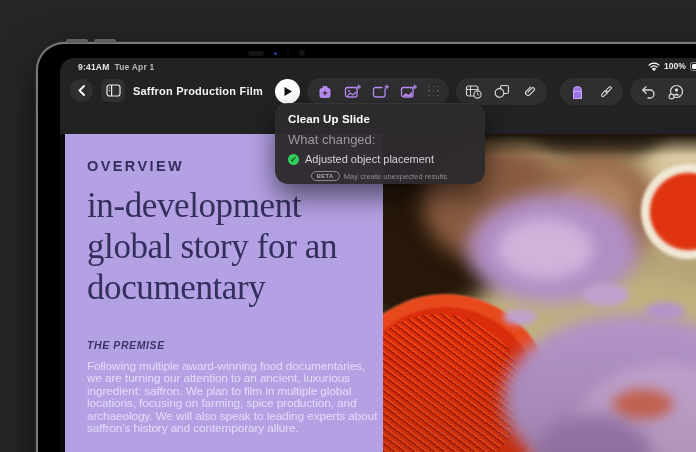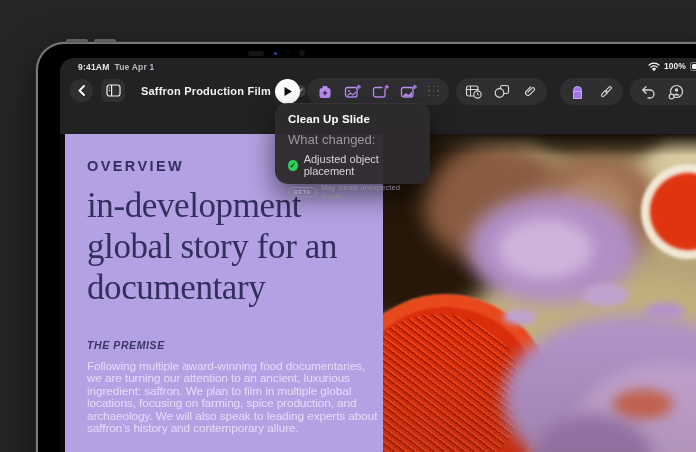--- a/index.html
+++ b/index.html
@@ -42,21 +42,21 @@
   .toolbar{ position:absolute; left:0; top:16px; width:100%; height:34px; }
   .circle-btn{
     width:23px; height:23px; border-radius:50%; background:#303032;
     display:flex; align-items:center; justify-content:center; color:#efeff1;
   }
   .sq-btn{
     width:24px; height:23px; border-radius:7px; background:#303032;
     display:flex; align-items:center; justify-content:center; color:#efeff1;
   }
   .tb-left{ position:absolute; left:10px; top:5px; display:flex; align-items:center; gap:8px; }
-  .doc-title{ display:flex; align-items:flex-start; gap:23px; margin-left:8px; }
+  .doc-title{ display:flex; align-items:flex-start; gap:23px; margin-left:0; }
   .doc-title .t{ color:#f2f2f4; font-size:11px; font-weight:bold; letter-spacing:.2px; }
   .mini-chevron{ width:12px; height:12px; border-radius:50%; background:#3c3c3f; display:flex; align-items:center; justify-content:center; color:#a9a9ad; }
   .tb-center{ position:absolute; left:215px; top:4px; display:flex; align-items:center; gap:7px; }
   .play-btn{ width:25px; height:25px; border-radius:50%; background:#fff; display:flex; align-items:center; justify-content:center; }
   .pill{ height:27px; background:#2f2f31; border-radius:14px; display:flex; align-items:center; padding:0 9px; gap:11px; }
   .tool{ display:flex; align-items:center; justify-content:center; width:17px; height:17px; color:#bb8df4; }
   .tool.gray{ color:#d7d7d9; }
   .dots-grid{ display:grid; grid-template-columns:repeat(3,3px); grid-auto-rows:3px; gap:1.5px; }
   .dots-grid i{ width:1.8px; height:1.8px; background:#5b5b5e; border-radius:50%; }
   .tb-right{ position:absolute; left:500px; top:4px; display:flex; align-items:center; gap:7px; }
@@ -102,21 +102,21 @@
   }
   .ph-flowers-main{ left:120px; top:180px; width:260px; height:170px; background:#b092c7; filter:blur(8px); }
   .ph-flowers-2{ left:190px; top:230px; width:190px; height:140px; background:#c3a4d2; filter:blur(7px); }
   .ph-flowers-3{ left:150px; top:280px; width:120px; height:90px; background:#9c7ab3; filter:blur(8px); }
   .ph-flower-s1{ left:200px; top:150px; width:46px; height:22px; background:#c0a2d0; filter:blur(3px); }
   .ph-flower-s2{ left:262px; top:168px; width:40px; height:18px; background:#b494c6; filter:blur(3px); }
   .ph-flower-s3{ left:120px; top:175px; width:34px; height:16px; background:#bfa1cf; filter:blur(3px); }
   .ph-red-hint{ left:230px; top:255px; width:60px; height:30px; background:#cf4d22; filter:blur(6px); opacity:.7; }
   
   .popup{
-    position:absolute; left:215px; top:45px; width:155px; height:81px;
+    position:absolute; left:215px; top:45px; width:210px; height:81px;
     background:rgba(45,42,45,.97); border-radius:13px;
     box-shadow:0 12px 28px rgba(0,0,0,.55), 0 1px 0 rgba(255,255,255,.05) inset;
     padding:10px 13px 0; z-index:30;
   }
   .popup-title{ color:#fff; font-size:11.5px; font-weight:bold; letter-spacing:.1px; }
   .popup-sub{ margin-top:7px; color:#9b96a1; font-size:13px; }
   .popup-row{ margin-top:6px; display:flex; align-items:center; gap:6px; }
   .check{ width:11px; height:11px; border-radius:50%; background:#30d15b; color:#1c1c1e; font-size:8px; font-weight:bold; display:flex; align-items:center; justify-content:center; }
   .popup-change{ color:#d8d2de; font-size:11px; }
   .popup-beta-row{ margin-top:6px; display:flex; align-items:center; justify-content:center; gap:4px; }

